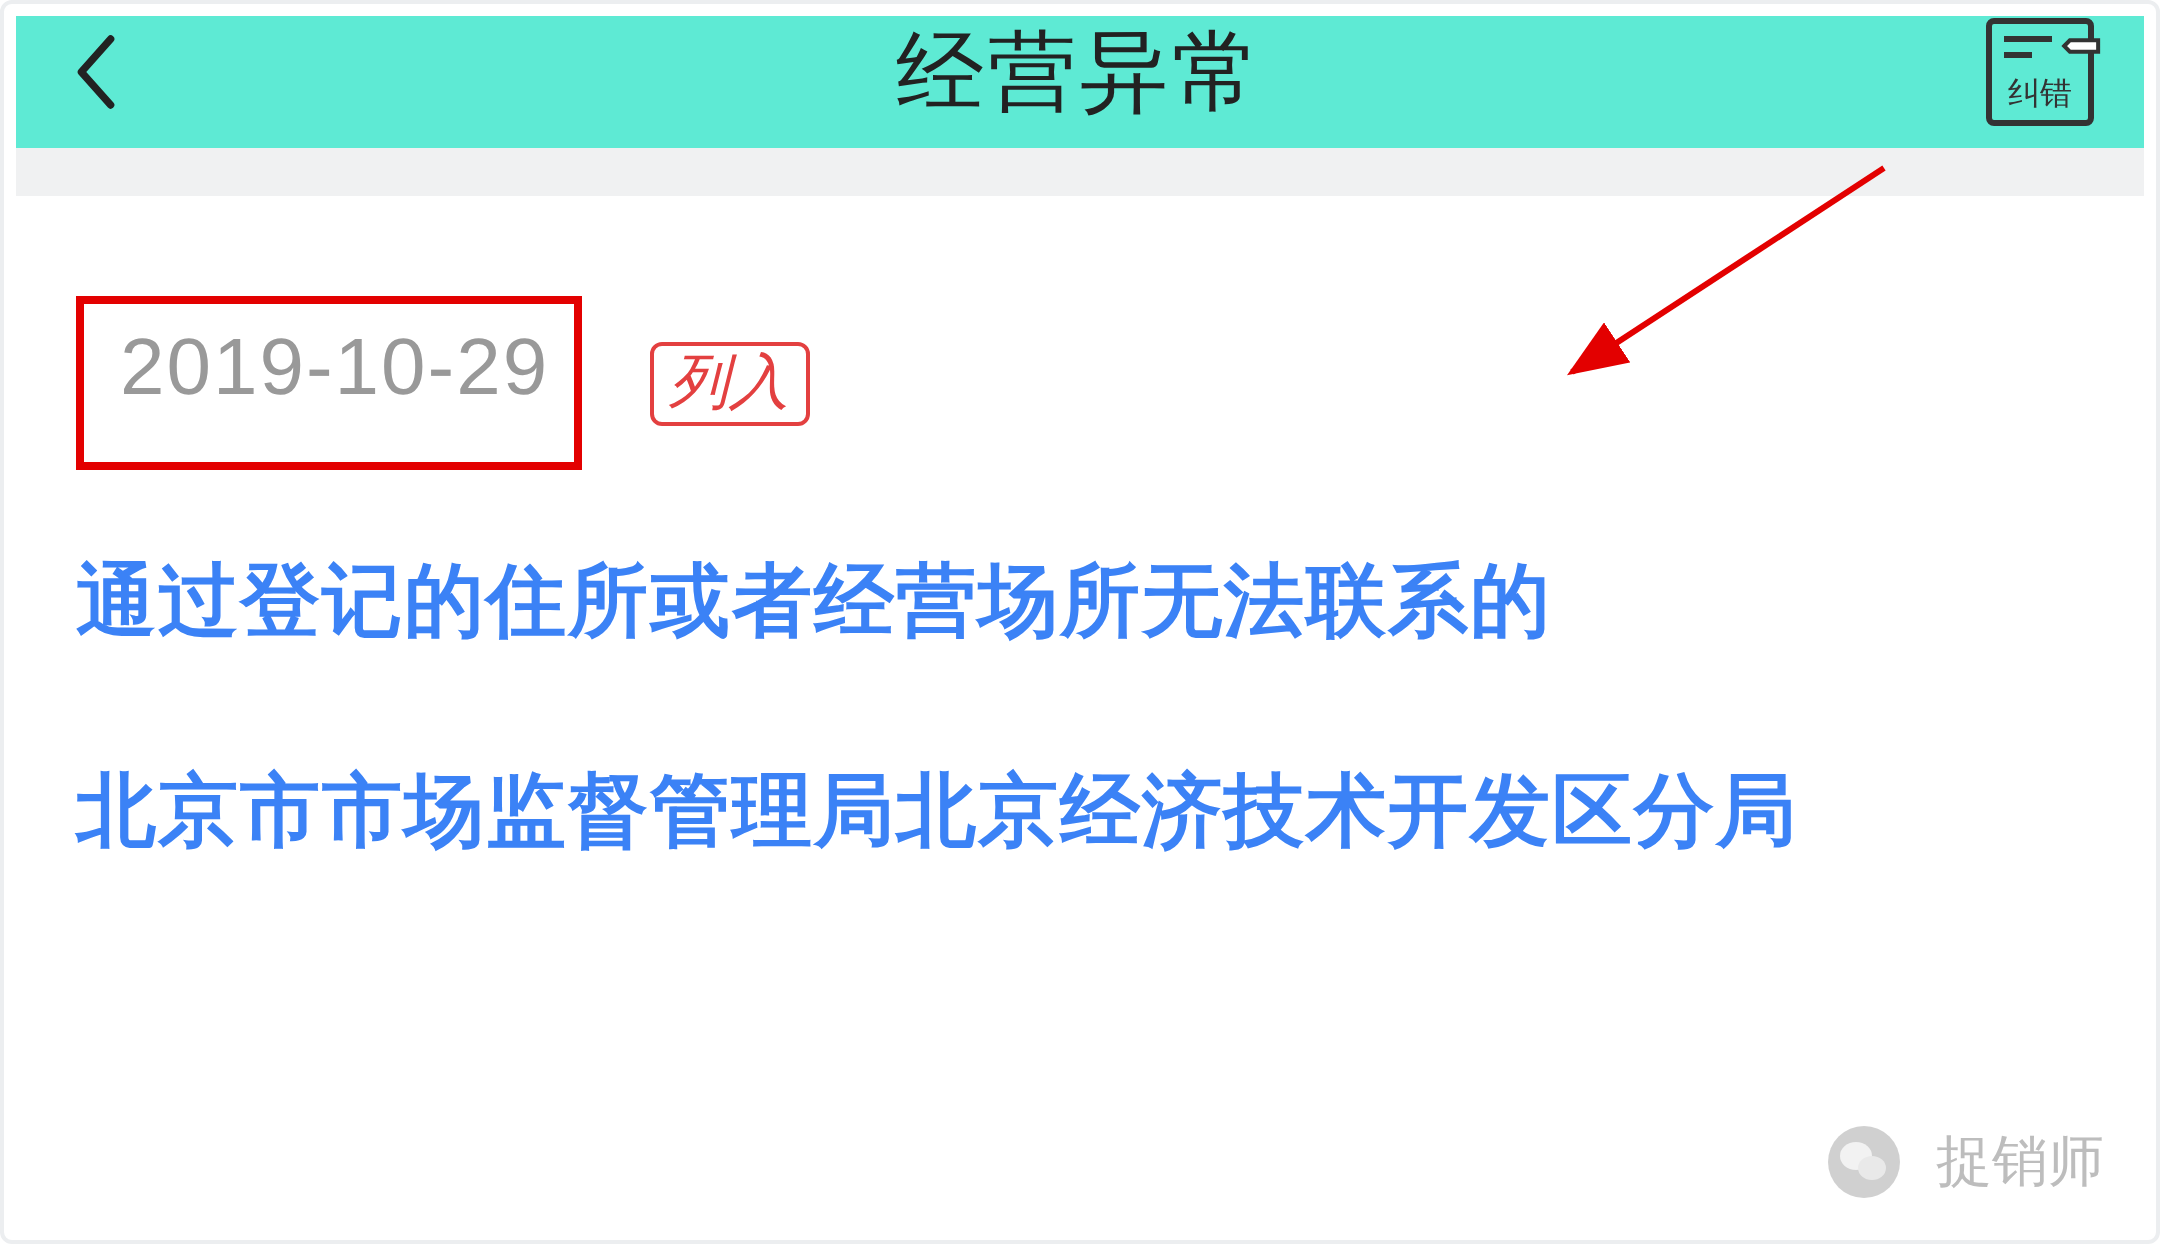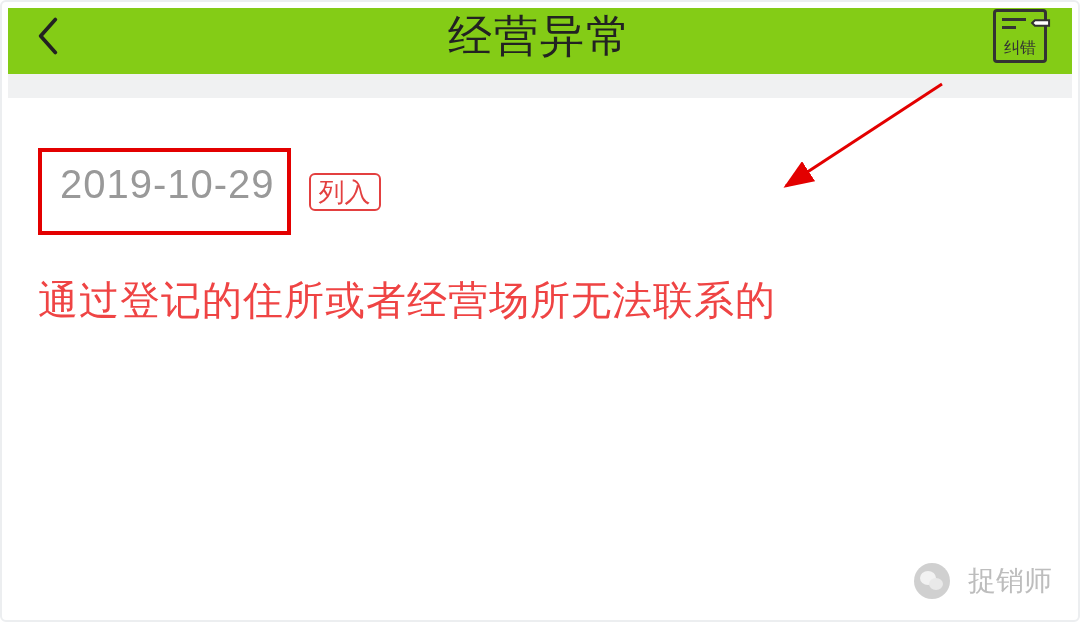--- a/index.html
+++ b/index.html
@@ -19,21 +19,21 @@
       padding: 8px;
       width: 100%;
       height: 100%;
       position: relative;
     }
     .header {
       display: flex;
       align-items: center;
       justify-content: space-between;
       padding: 10px 25px 20px 25px;
-      background: #84cc16;
+      background: #5eead4;
     }
     .back-icon {
       width: 30px;
       height: 30px;
       cursor: pointer;
       display: flex;
       align-items: center;
       justify-content: center;
     }
     .back-icon svg {
@@ -114,45 +114,47 @@
       position: relative;
     }
     .label-text {
       font-size: 40px;
       color: #999;
       letter-spacing: 1px;
     }
     .date-group {
       display: flex;
       align-items: center;
-      gap: 18px;
+      gap: 34px;
     }
     .date-text {
       font-size: 40px;
       color: #999;
       letter-spacing: 1px;
     }
     .date-box {
       border: 4px solid #e30000;
       padding: 10px 12px 24px 18px;
       display: inline-block;
     }
     .status-tag {
       border: 2px solid #e34040;
       color: #e34040;
-      font-size: 26px;
+      font-size: 30px;
       padding: 4px 8px;
       border-radius: 6px;
       line-height: 1;
+      font-style: italic;
     }
     .value-text {
       font-size: 40px;
-      color: #ef4444;
+      color: #3b82f6;
       letter-spacing: 1px;
       margin-bottom: 50px;
+      font-weight: bold;
     }
     .section-label {
       font-size: 40px;
       color: #999;
       letter-spacing: 1px;
       margin-bottom: 38px;
     }
     .arrow-annotation {
       position: absolute;
       top: 78px;
@@ -225,20 +227,21 @@
       <div class="date-group">
         <div class="date-box">
           <span class="date-text">2019-10-29</span>
         </div>
         <span class="status-tag">列入</span>
       </div>
     </div>
 
     <div class="value-text">通过登记的住所或者经营场所无法联系的</div>
 
+    <div class="value-text">北京市市场监督管理局北京经济技术开发区分局</div>
   </div>
 
   <svg class="arrow-annotation" width="180" height="130">
     <defs>
       <marker id="arrowhead" markerWidth="10" markerHeight="8" refX="9" refY="4" orient="auto">
         <polygon points="0 0, 10 4, 0 8" fill="#e30000"></polygon>
       </marker>
     </defs>
     <line x1="170" y1="6" x2="14" y2="108" stroke="#e30000" stroke-width="3" marker-end="url(#arrowhead)"></line>
   </svg>

